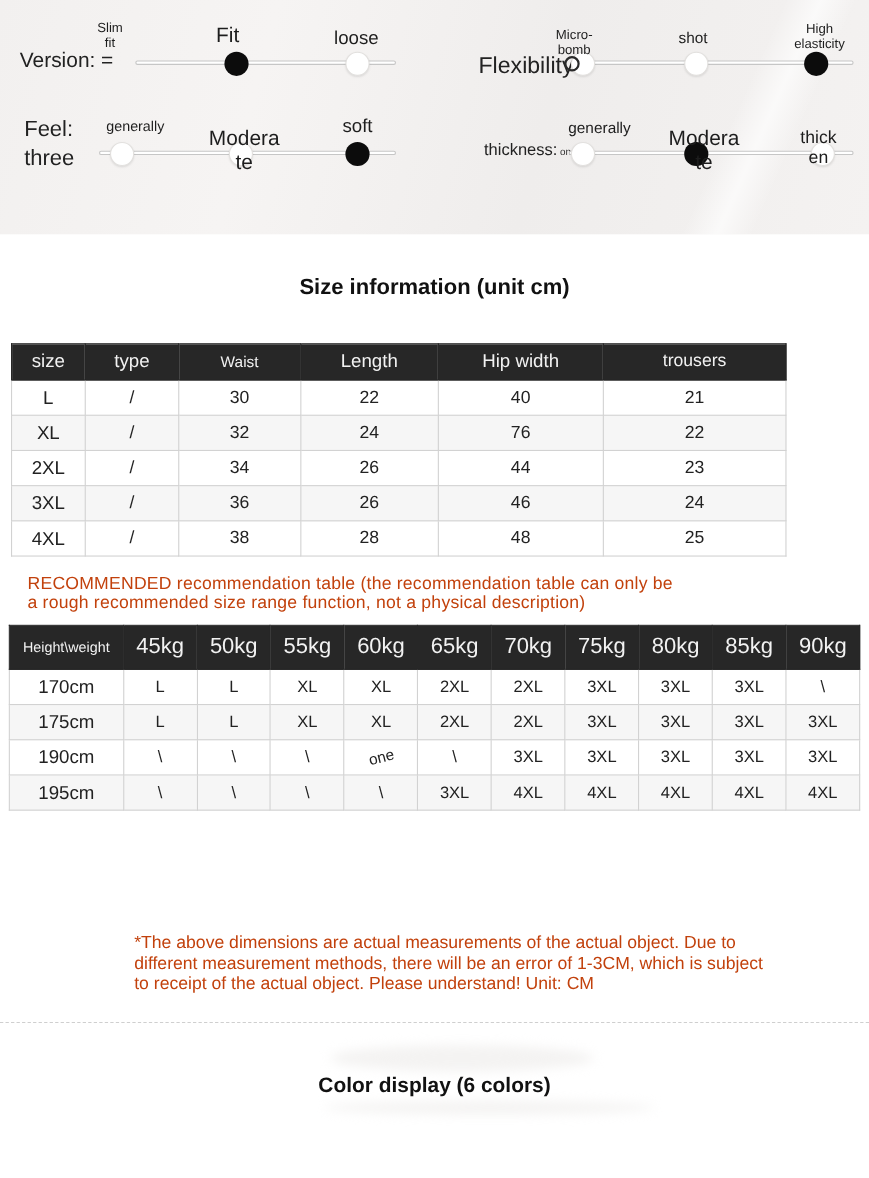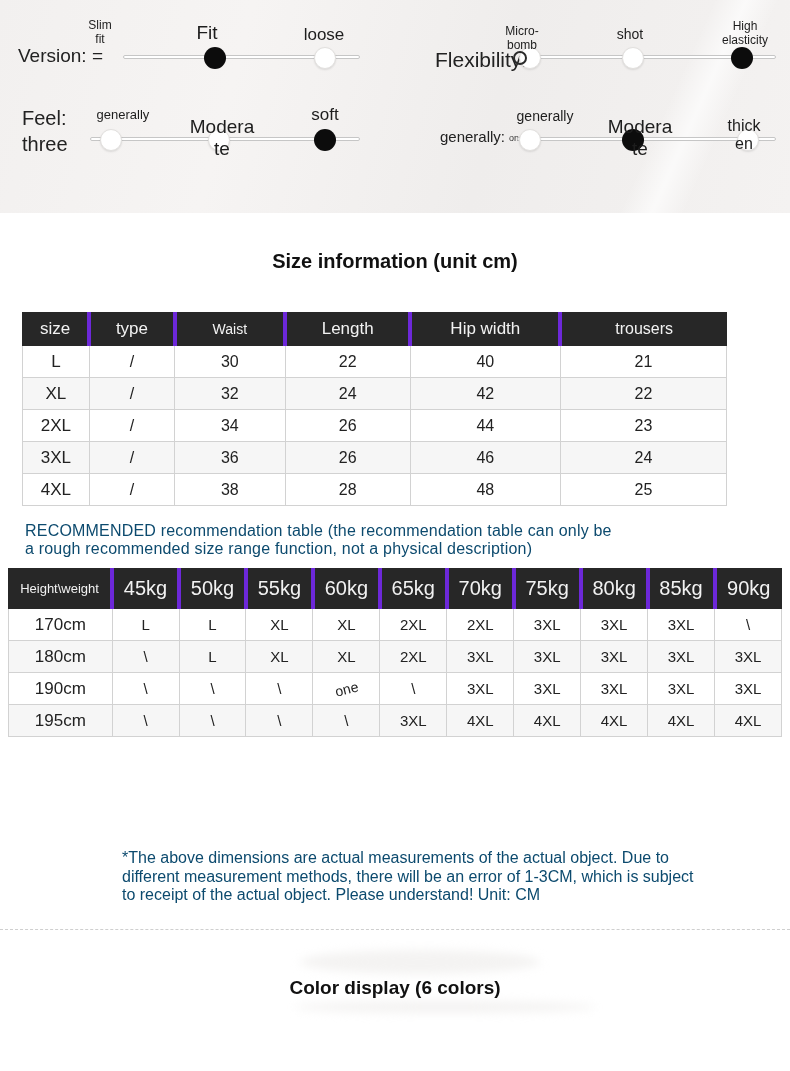--- a/index.html
+++ b/index.html
@@ -46,39 +46,39 @@
   }
 
   
   .section-title {
     position:absolute; left:0; width:100%; text-align:center;
     font-weight:600; color:#111;
   }
   #size-title  { top:250px; font-size:20px; }
   #color-title { top:977px; font-size:19px; }
   .note {
-    position:absolute; white-space:pre-line; color:#0c4a6e;
+    position:absolute; white-space:pre-line; color:#c2410c;
   }
   #rec-note  { left:25px;  top:522px; font-size:16px; line-height:1.1; letter-spacing:.2px; }
   #footnote  { left:122px; top:849px; font-size:16px; line-height:1.17; }
 
   
   table { border-collapse:collapse; table-layout:fixed; position:absolute; background:#fff; }
   th {
     background:#272727; color:#f2f2f2; font-weight:400; text-align:center;
     border:1px solid #272727;
   }
-  th + th { border-left:4px solid #6d28d9; }
+  th + th { border-left:1px solid #6d28d9; }
   td {
     text-align:center; border:1px solid #d2d2d2; color:#222; background:#ffffff;
   }
   tbody tr:nth-child(even) td { background:#f6f6f6; }
   table { border:1px solid #c4c4c4; }
 
-  #size-table { left:22px; top:312px; width:705px; }
+  #size-table { left:10px; top:312px; width:705px; }
   #size-table th { height:33px; font-size:17px; }
   #size-table th:nth-child(3) { font-size:14px; }
   #size-table th:nth-child(6) { font-size:16px; }
   #size-table td { height:32px; font-size:16px; }
   #size-table td:first-child { font-size:17px; }
 
   #rec-table { left:8px; top:568px; width:774px; }
   #rec-table th { height:40px; font-size:20px; }
   #rec-table th:first-child { font-size:13px; }
   #rec-table td { height:32px; font-size:15px; }
@@ -131,21 +131,21 @@
     <div class="stop-label" style="left:105px;top:8px;font-size:13px">generally</div>
     <div class="stop-label" style="left:204px;top:16px;font-size:19px">Modera
 te</div>
     <div class="stop-label" style="left:307px;top:5px;font-size:17px">soft</div>
     <div class="knob white" style="left:93px;top:29px"></div>
     <div class="knob white" style="left:201px;top:29px"></div>
     <div class="knob black" style="left:307px;top:29px"></div>
   </div>
 
   <div class="slider-group" style="left:430px;top:100px;width:355px;height:90px">
-    <div class="slider-label" style="left:10px;top:27px;font-size:15px">generally:</div>
+    <div class="slider-label" style="left:10px;top:27px;font-size:15px">thickness:</div>
     <div class="label-suffix" style="left:79px;top:33px;font-size:9px">one</div>
     <div class="track" style="left:87px;top:37px;width:259px"></div>
     <div class="stop-label" style="left:115px;top:8px;font-size:14px">generally</div>
     <div class="stop-label" style="left:210px;top:16px;font-size:19px">Modera
 te</div>
     <div class="stop-label" style="left:314px;top:17px;font-size:16px">thick
 en</div>
     <div class="knob white" style="left:100px;top:29px"></div>
     <div class="knob black" style="left:203px;top:29px"></div>
     <div class="knob white" style="left:318px;top:29px"></div>
@@ -180,21 +180,21 @@
         <td>30</td>
         <td>22</td>
         <td>40</td>
         <td>21</td>
       </tr>
       <tr>
         <td>XL</td>
         <td>/</td>
         <td>32</td>
         <td>24</td>
-        <td>42</td>
+        <td>76</td>
         <td>22</td>
       </tr>
       <tr>
         <td>2XL</td>
         <td>/</td>
         <td>34</td>
         <td>26</td>
         <td>44</td>
         <td>23</td>
       </tr>
@@ -257,27 +257,27 @@
         <td>XL</td>
         <td>XL</td>
         <td>2XL</td>
         <td>2XL</td>
         <td>3XL</td>
         <td>3XL</td>
         <td>3XL</td>
         <td>\</td>
       </tr>
       <tr>
-        <td>180cm</td>
-        <td>\</td>
-        <td>L</td>
-        <td>XL</td>
-        <td>XL</td>
-        <td>2XL</td>
-        <td>3XL</td>
+        <td>175cm</td>
+        <td>L</td>
+        <td>L</td>
+        <td>XL</td>
+        <td>XL</td>
+        <td>2XL</td>
+        <td>2XL</td>
         <td>3XL</td>
         <td>3XL</td>
         <td>3XL</td>
         <td>3XL</td>
       </tr>
       <tr>
         <td>190cm</td>
         <td>\</td>
         <td>\</td>
         <td>\</td>

